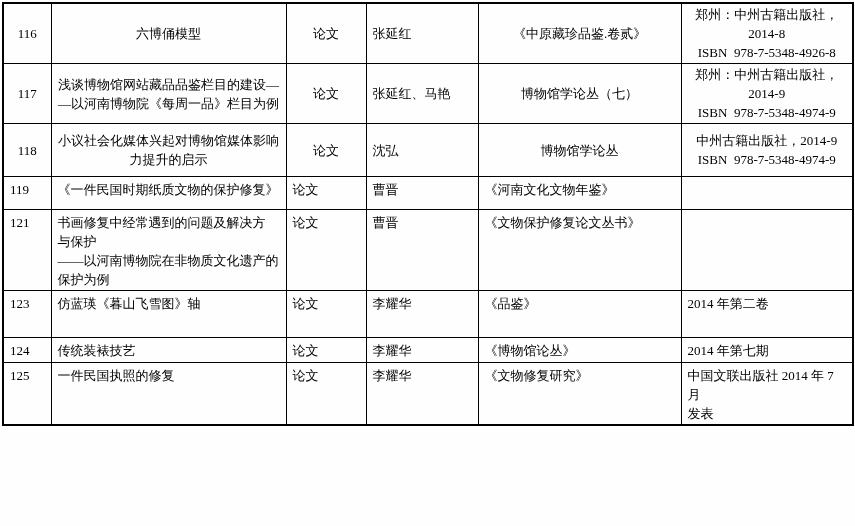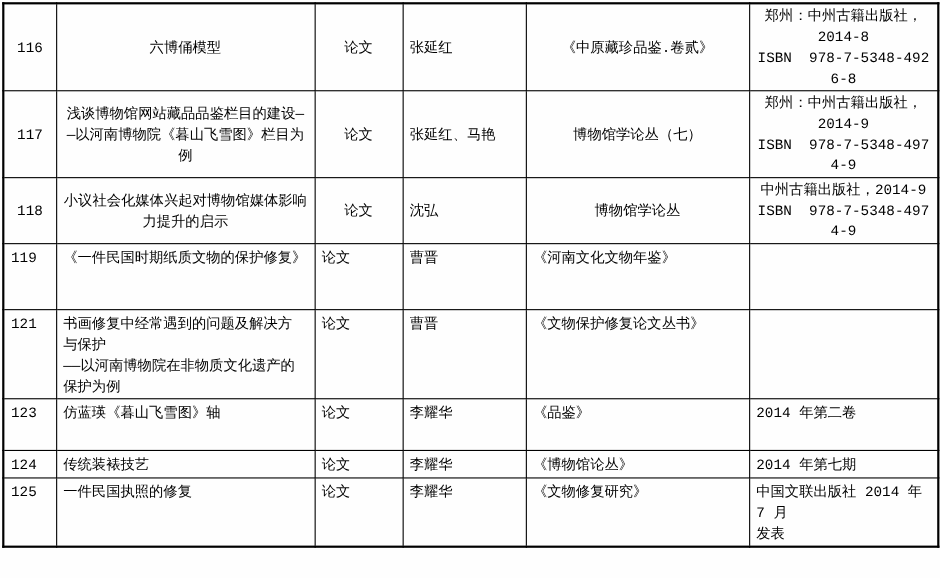--- a/index.html
+++ b/index.html
@@ -26,21 +26,20 @@
     font-size: 13px;
     line-height: 19px;
     color: #000;
   }
   table.pub-table td {
     border: 1px solid #000;
     white-space: pre-wrap;
     overflow: hidden;
     padding: 1px 6px;
     word-break: break-all;
-    font-family: Liberation Mono, monospace;
   }
   
   tr.mid td {
     text-align: center;
     vertical-align: middle;
   }
   tr.mid td.c-author {
     text-align: left;
   }
   
@@ -70,39 +69,39 @@
         <td class="c-type">论文</td>
         <td class="c-author">张延红</td>
         <td class="c-pub">《中原藏珍品鉴.卷贰》</td>
         <td class="c-press">郑州：中州古籍出版社，
 2014-8
 ISBN  978-7-5348-4926-8</td>
       </tr>
       <tr class="mid" style="height:60px">
         <td class="c-no">117</td>
         <td class="c-title">浅谈博物馆网站藏品品鉴栏目的建设—
-—以河南博物院《暮山飞雪图》栏目为例</td>
+—以河南博物院《每周一品》栏目为例</td>
         <td class="c-type">论文</td>
         <td class="c-author">张延红、马艳</td>
         <td class="c-pub">博物馆学论丛（七）</td>
         <td class="c-press">郑州：中州古籍出版社，
 2014-9
 ISBN  978-7-5348-4974-9</td>
       </tr>
       <tr class="mid" style="height:53px">
         <td class="c-no">118</td>
         <td class="c-title">小议社会化媒体兴起对博物馆媒体影响
 力提升的启示</td>
         <td class="c-type">论文</td>
         <td class="c-author">沈弘</td>
         <td class="c-pub">博物馆学论丛</td>
         <td class="c-press">中州古籍出版社，2014-9
 ISBN  978-7-5348-4974-9</td>
       </tr>
-      <tr class="top" style="height:60px">
+      <tr class="top" style="height:33px">
         <td class="c-no">119</td>
         <td class="c-title">《一件民国时期纸质文物的保护修复》</td>
         <td class="c-type">论文</td>
         <td class="c-author">曹晋</td>
         <td class="c-pub">《河南文化文物年鉴》</td>
         <td class="c-press"></td>
       </tr>
       <tr class="top" style="height:80px">
         <td class="c-no">121</td>
         <td class="c-title">书画修复中经常遇到的问题及解决方

